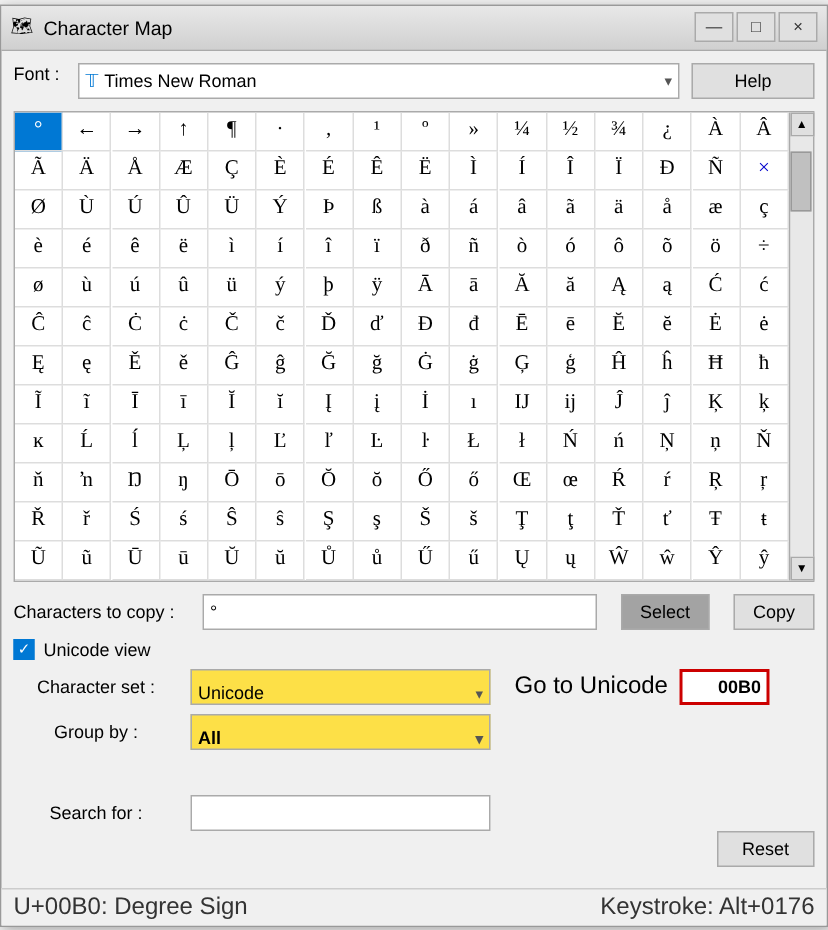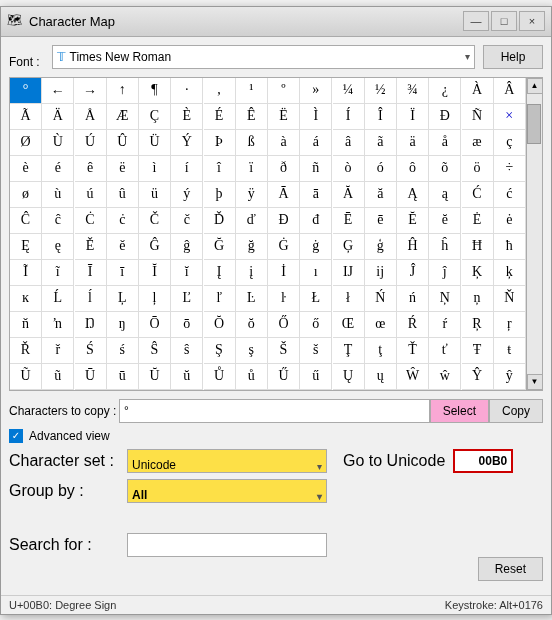--- a/index.html
+++ b/index.html
@@ -54,21 +54,21 @@
       display: flex;
       align-items: center;
       justify-content: center;
       color: #333;
     }
     .content {
       padding: 8px;
     }
     .font-row {
       display: flex;
-      align-items: flex-end;
+      align-items: flex-start;
       gap: 8px;
       margin-bottom: 8px;
     }
     .font-label {
       min-width: 35px;
       font-size: 12px;
     }
     .font-select {
       flex: 1;
       height: 24px;
@@ -80,21 +80,21 @@
       align-items: center;
       justify-content: space-between;
       cursor: pointer;
     }
     .font-select-inner {
       display: flex;
       align-items: center;
       gap: 4px;
     }
     .help-btn {
-      width: 60px;
+      width: 82px;
       height: 24px;
       background: #e0e0e0;
       border: 1px solid #aaa;
       cursor: pointer;
       font-size: 12px;
       display: flex;
       align-items: center;
       justify-content: center;
     }
     .char-grid-container {
@@ -155,21 +155,21 @@
       height: 40px;
       background: #c0c0c0;
       border: 1px solid #999;
       position: absolute;
       top: 10px;
       left: 0;
     }
     .copy-row {
       display: flex;
       align-items: center;
-      gap: 0;
+      gap: 16px;
       margin-bottom: 6px;
     }
     .copy-label {
       min-width: 110px;
       font-size: 12px;
     }
     .copy-input {
       flex: 1;
       height: 24px;
       border: 1px solid #aaa;
@@ -181,21 +181,21 @@
       height: 24px;
       padding: 0 12px;
       background: #e0e0e0;
       border: 1px solid #aaa;
       cursor: pointer;
       font-size: 12px;
       display: flex;
       align-items: center;
       justify-content: center;
     }
-    .select-btn { background: #f9a8d4; }
+    .select-btn { background: #a3a3a3; }
     .advanced-row {
       display: flex;
       align-items: center;
       gap: 6px;
       margin-bottom: 6px;
     }
     .checkbox {
       width: 14px;
       height: 14px;
       background: #0078d4;
@@ -210,21 +210,22 @@
       font-size: 10px;
     }
     .option-row {
       display: flex;
       align-items: center;
       gap: 8px;
       margin-bottom: 6px;
     }
     .option-label {
       min-width: 110px;
-      font-size: 16px;
+      font-size: 12px;
+      text-align: center;
     }
     .option-select {
       flex: 1;
       height: 24px;
       border: 1px solid #aaa;
       background: #fde047;
       padding: 0 4px;
       font-size: 12px;
       display: flex;
       align-items: flex-end;
@@ -256,21 +257,21 @@
       align-items: center;
       justify-content: center;
     }
     .status-bar {
       display: flex;
       justify-content: space-between;
       align-items: center;
       padding: 3px 8px;
       background: #f0f0f0;
       border-top: 1px solid #ccc;
-      font-size: 11px;
+      font-size: 16px;
       color: #333;
     }
     .chevron-down {
       font-size: 10px;
       color: #555;
     }
     .font-icon {
       color: #0078d4;
       font-size: 12px;
     }
@@ -514,21 +515,21 @@
       <span class="copy-label">Characters to copy :</span>
       <input class="copy-input" type="text" id="copy-input" value="°" style="">
       <button class="select-btn">Select</button>
       <button class="copy-btn">Copy</button>
     </div>
 
     <div class="advanced-row">
       <div class="checkbox">
         <span class="checkbox-check">✓</span>
       </div>
-      <span>Advanced view</span>
+      <span>Unicode view</span>
     </div>
 
     <div class="option-row">
       <span class="option-label">Character set :</span>
       <div class="option-select" style="max-width: 200px; flex: none; width: 200px;">
         <span>Unicode</span>
         <span class="chevron-down">▾</span>
       </div>
       <span class="goto-unicode-label" style="margin-left: 8px;">Go to Unicode</span>
       <input class="unicode-input" type="text" id="unicode-input" value="00B0" style="">

